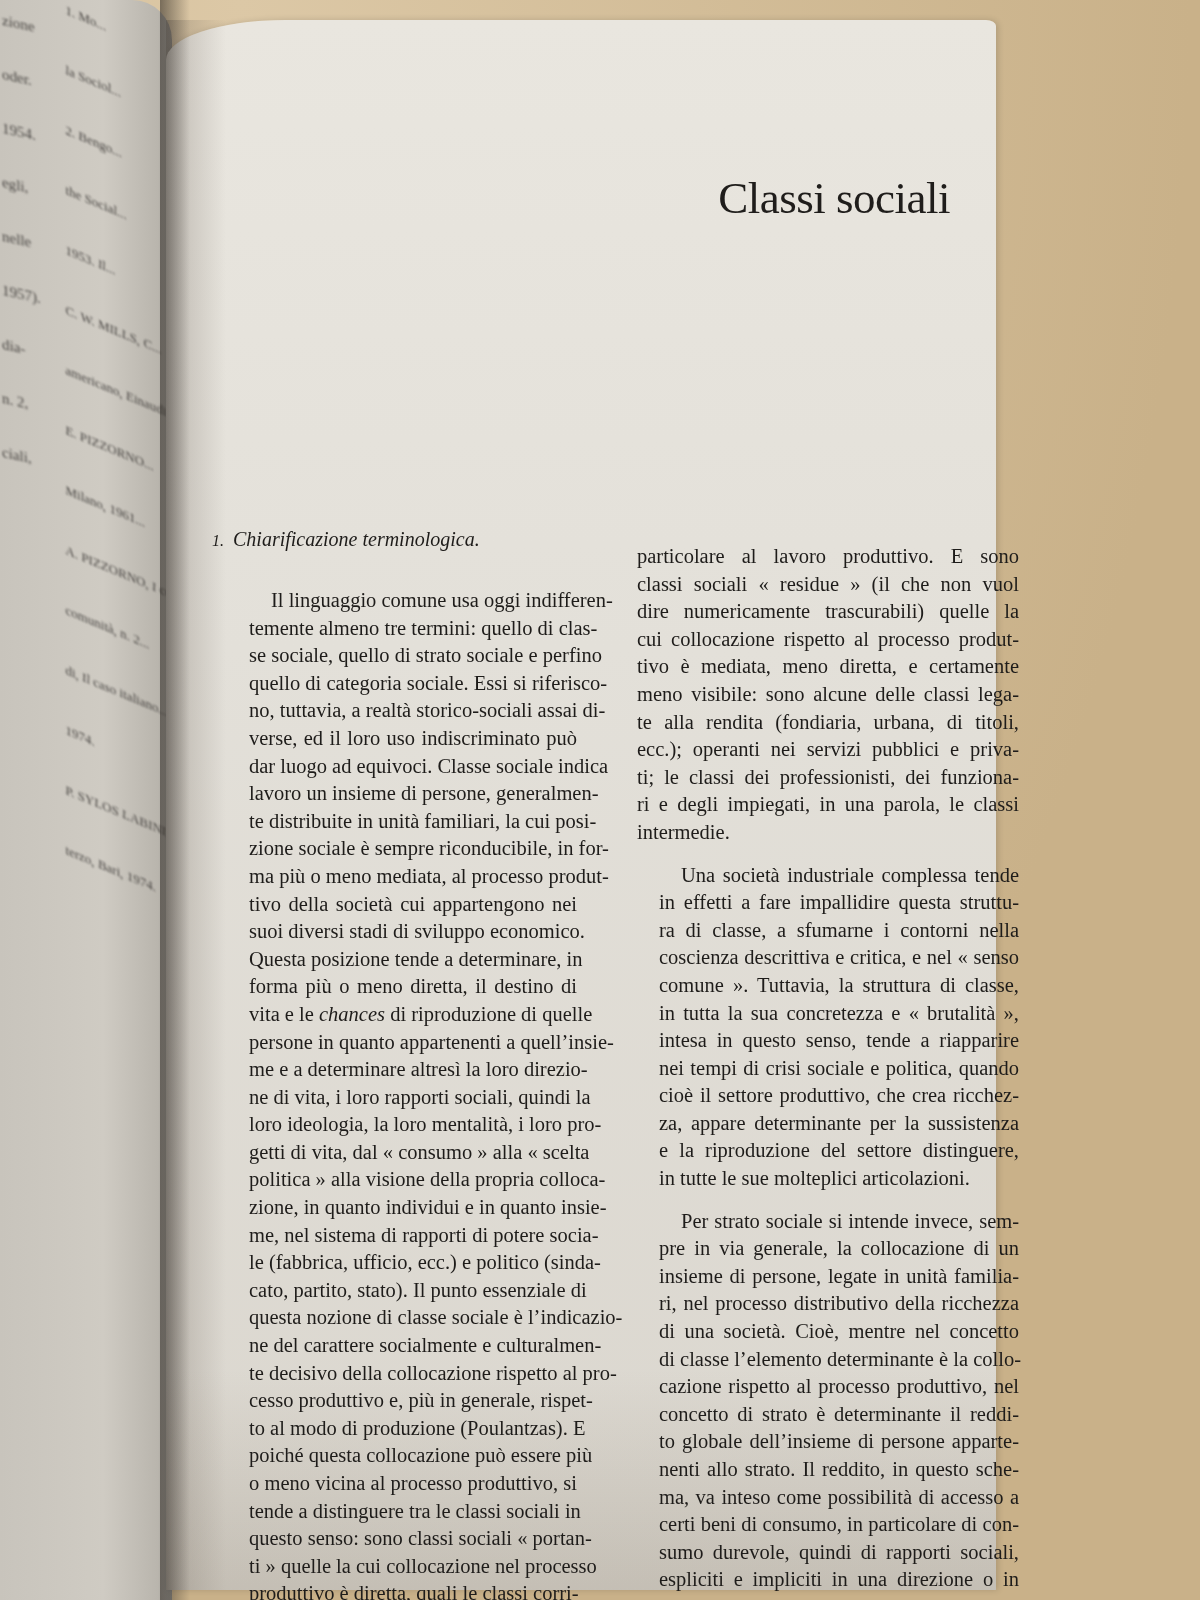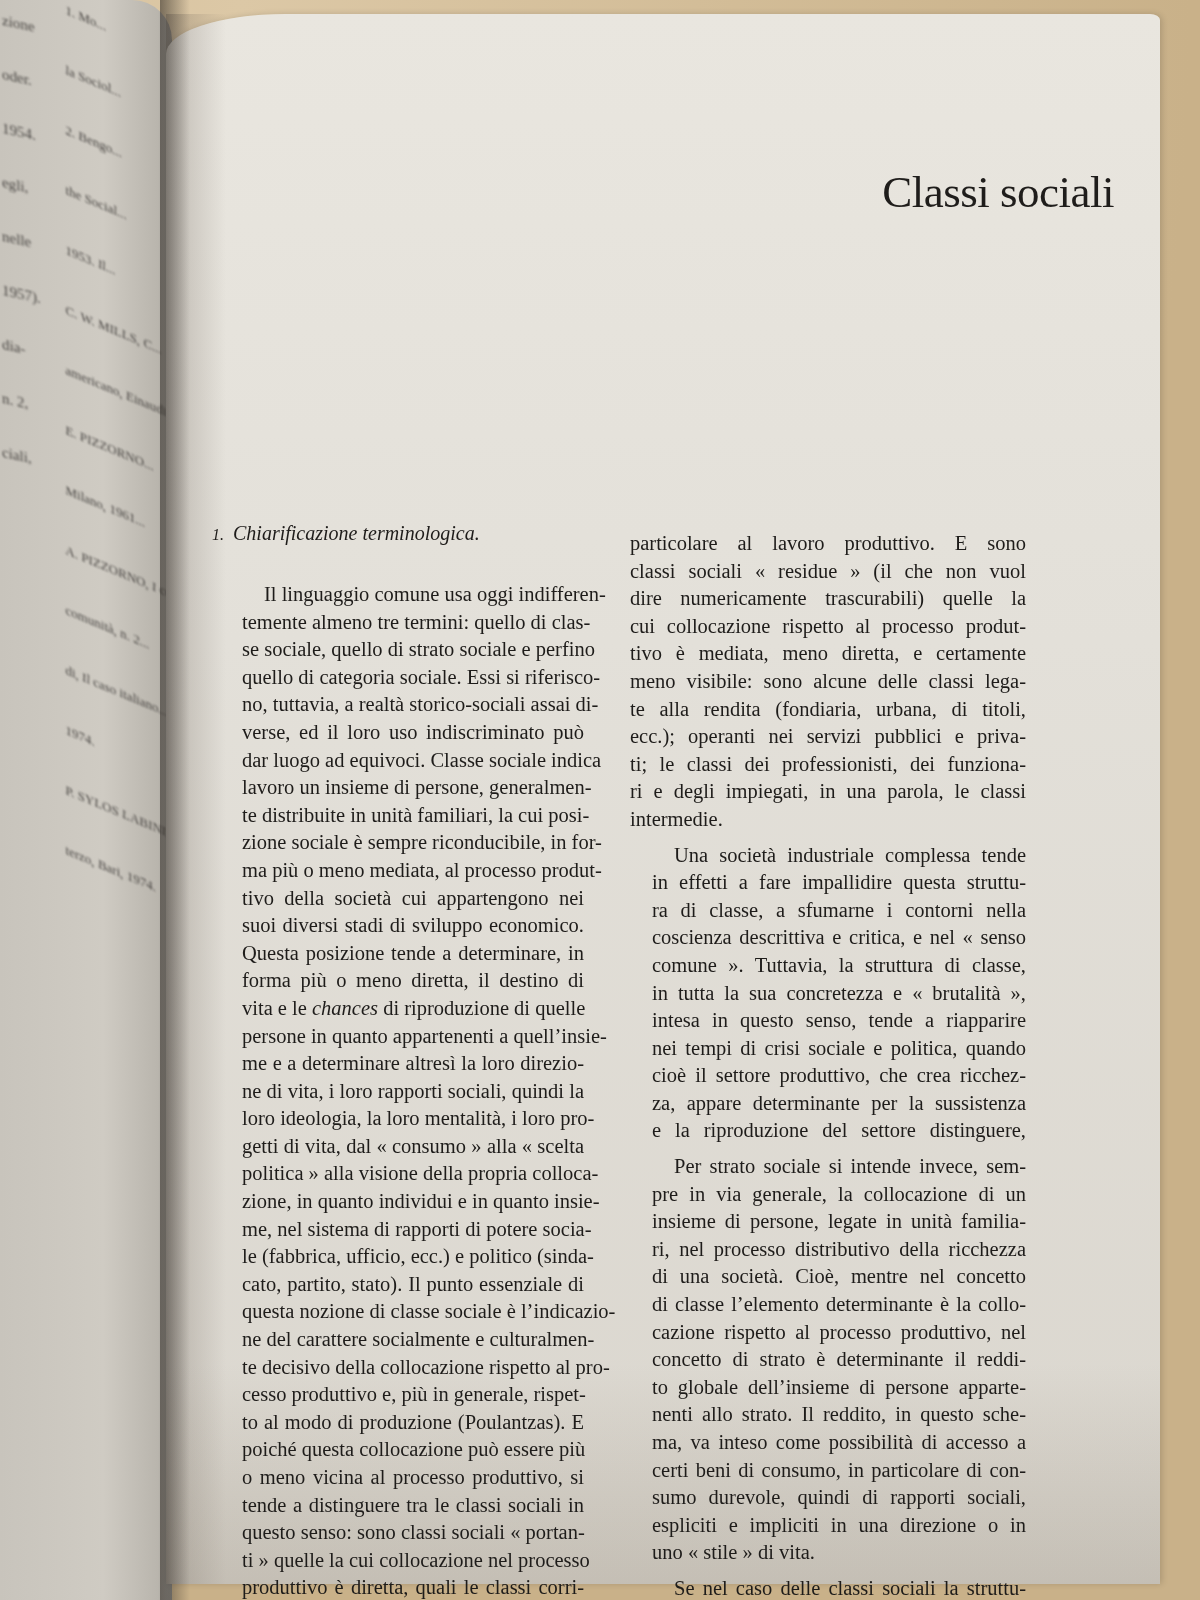--- a/index.html
+++ b/index.html
@@ -25,21 +25,21 @@
     transform: skewY(12deg); transform-origin:left top;
   }
   .left-page .col1 .left-frag { margin-bottom:34px; }
   .left-page .col2 .left-frag { margin-bottom:40px; font-size:13px; transform: skewY(20deg) rotate(3deg); }
   .gutter-shadow {
     position:absolute; left:160px; top:0; width:30px; height:1600px;
     background: linear-gradient(90deg, rgba(40,35,30,0.55), rgba(40,35,30,0));
   }
   
   .page {
-    position:absolute; left:166px; top:14px; width:994px; height:1570px;
+    position:absolute; left:166px; top:20px; width:830px; height:1570px;
     background: linear-gradient(180deg, #e9e6df 0%, #e3e0d9 40%, #dad6ce 100%);
     border-radius: 120px 10px 0 0 / 40px 6px 0 0;
     box-shadow: 2px 0 6px rgba(0,0,0,0.15);
   }
   .page-shade {
     position:absolute; left:0; top:0; width:60px; height:100%;
     background: linear-gradient(90deg, rgba(110,100,90,0.35), rgba(110,100,90,0));
   }
   .page-bottom-shade {
     position:absolute; left:0; bottom:0; width:100%; height:220px;
@@ -55,21 +55,21 @@
     font-family:"Liberation Serif", serif; font-size:20.5px; line-height:27.6px;
     color:#1e1c1a; text-align:justify;
   }
   .col-left { left:46px; width:380px; }
   .col-right { left:456px; width:412px; top:508px; }
   .section-heading {
     font-style:italic; font-size:20px; margin:0 0 32px 0; font-weight:normal;
     line-height:28px;
   }
   .section-heading .num { font-size:16px; margin-right:4px; font-style:italic; }
-  .para { margin:8px; text-indent:22px; }
+  .para { margin:15px; text-indent:22px; }
   .para.cont { text-indent:0; }
   .line { display:block; text-align:justify; text-align-last:justify; white-space:nowrap; }
   .line.last { text-align-last:left; }
   .line.indent { padding-left:22px; }
   em.it { font-style:italic; }
 </style>
 </head>
 <body>
 
 <div class="table-surface"></div>
@@ -179,20 +179,21 @@
           <span class="line">in effetti a fare impallidire questa struttu-</span>
           <span class="line">ra di classe, a sfumarne i contorni nella</span>
           <span class="line">coscienza descrittiva e critica, e nel « senso</span>
           <span class="line">comune ». Tuttavia, la struttura di classe,</span>
           <span class="line">in tutta la sua concretezza e « brutalità »,</span>
           <span class="line">intesa in questo senso, tende a riapparire</span>
           <span class="line">nei tempi di crisi sociale e politica, quando</span>
           <span class="line">cioè il settore produttivo, che crea ricchez-</span>
           <span class="line">za, appare determinante per la sussistenza</span>
           <span class="line">e la riproduzione del settore distinguere,</span>
+          <span class="line last">in tutte le sue molteplici articolazioni.</span>
         </div>
         <div class="para">
           <span class="line indent">Per strato sociale si intende invece, sem-</span>
           <span class="line">pre in via generale, la collocazione di un</span>
           <span class="line">insieme di persone, legate in unità familia-</span>
           <span class="line">ri, nel processo distributivo della ricchezza</span>
           <span class="line">di una società. Cioè, mentre nel concetto</span>
           <span class="line">di classe l’elemento determinante è la collo-</span>
           <span class="line">cazione rispetto al processo produttivo, nel</span>
           <span class="line">concetto di strato è determinante il reddi-</span>

